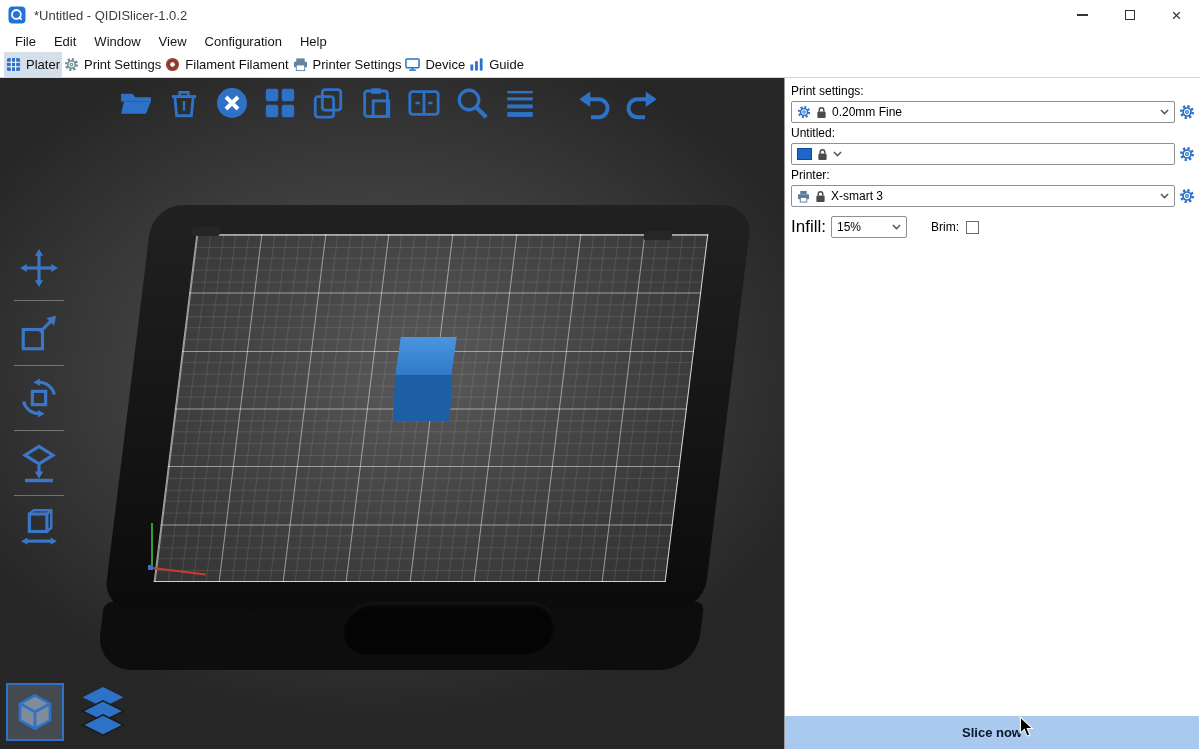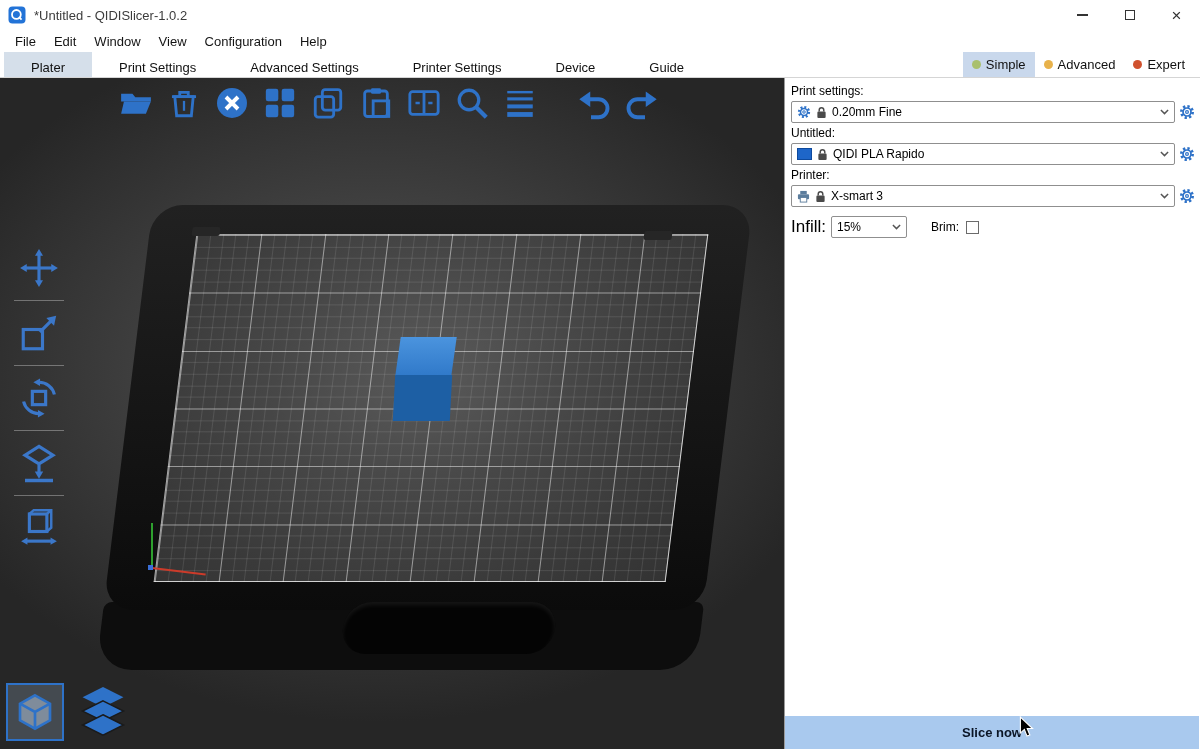--- a/index.html
+++ b/index.html
@@ -15,21 +15,21 @@
   .glyph-min { width:11px; height:1.5px; background:#333; }
   .glyph-max { width:10px; height:10px; border:1.2px solid #333; }
   .glyph-close { font-size:17px; line-height:1; color:#333; }
 
   
   .menubar { height:22px; display:flex; align-items:center; padding-left:6px; font-size:13px; color:#141414; }
   .menu-item { padding:2px 9px; }
 
   
   .tabbar { height:26px; display:flex; align-items:center; border-bottom:1px solid #d5d5d5; padding-left:4px; font-size:13px; color:#111; }
-  .tab { display:flex; align-items:center; gap:5px; padding:3px 27px; height:25px;flex-direction:column; }
+  .tab { display:flex; align-items:center; gap:5px; padding:3px 2px; height:25px; }
   .tab.selected { background:#d5dfea; }
   .modes { margin-left:auto; display:flex; align-items:center; padding-right:6px; }
   .mode { display:flex; align-items:center; gap:5px; padding:3px 9px; height:25px; }
   .mode.selected { background:#c9d8ec; }
   .dot { width:9px; height:9px; border-radius:50%; }
   .dot-simple { background:#a9c06c; }
   .dot-advanced { background:#e8b24b; }
   .dot-expert { background:#d0512e; }
 
   
@@ -154,21 +154,21 @@
       <circle cx="12" cy="12" r="2.1" fill="none" stroke="#6f8f9a" stroke-width="1.8"></circle>
     </svg>
     <span>Print Settings</span>
   </div>
   <div class="tab">
     <svg width="15" height="15" viewBox="0 0 16 16">
       <circle cx="8" cy="8" r="7" fill="#9c4436"></circle>
       <circle cx="8" cy="8" r="2.4" fill="#fff"></circle>
       <circle cx="8" cy="8" r="4.6" fill="none" stroke="#7a2f24" stroke-width="1"></circle>
     </svg>
-    <span>Advanced Settings</span>
+    <span>Filament Filament</span>
   </div>
   <div class="tab">
     <svg width="15" height="15" viewBox="0 0 16 16">
       <rect x="3.5" y="1.5" width="9" height="4" fill="#66829e"></rect>
       <rect x="1" y="5" width="14" height="6" rx="1" fill="#66829e"></rect>
       <rect x="3.5" y="8.5" width="9" height="6" fill="#fff" stroke="#66829e"></rect>
     </svg>
     <span>Printer Settings</span>
   </div>
   <div class="tab">
@@ -181,34 +181,20 @@
   </div>
   <div class="tab">
     <svg width="15" height="15" viewBox="0 0 16 16">
       <rect x="1.5" y="8" width="3" height="6.5" fill="#2e72c8"></rect>
       <rect x="6.5" y="4.5" width="3" height="10" fill="#2e72c8"></rect>
       <rect x="11.5" y="1.5" width="3" height="13" fill="#2e72c8"></rect>
     </svg>
     <span>Guide</span>
   </div>
 
-  <div class="modes">
-    <div class="mode selected">
-      <span class="dot dot-simple"></span>
-      <span>Simple</span>
-    </div>
-    <div class="mode">
-      <span class="dot dot-advanced"></span>
-      <span>Advanced</span>
-    </div>
-    <div class="mode">
-      <span class="dot dot-expert"></span>
-      <span>Expert</span>
-    </div>
-  </div>
 </div>
 
 <div class="main">
 
   <div class="viewport">
 
     <div class="scene">
       <div class="bed-front"></div>
       <div class="bed-top"></div>
       <div class="bed-handle"></div>
@@ -397,21 +383,20 @@
     </div>
 
     <div class="sb-label">Untitled:</div>
     <div class="sb-field">
       <div class="combo">
         <span class="swatch"></span>
         <svg width="11" height="13" viewBox="0 0 12 14">
           <rect x="1.5" y="6" width="9" height="7" rx="1.2" fill="#4a4a4a"></rect>
           <path d="M3.5 6 V4.2 a2.5 2.5 0 0 1 5 0 V6" fill="none" stroke="#4a4a4a" stroke-width="1.6"></path>
         </svg>
-        <span class="combo-value">QIDI PLA Rapido</span>
         <svg width="9" height="6" viewBox="0 0 10 6">
           <polyline points="1,0.8 5,4.8 9,0.8" fill="none" stroke="#555" stroke-width="1.6"></polyline>
         </svg>
       </div>
       <div class="gear-btn">
         <svg width="16" height="16" viewBox="0 0 24 24">
           <circle cx="12" cy="12" r="8.5" fill="none" stroke="#2e72c8" stroke-width="4" stroke-dasharray="3.4 3.2"></circle>
           <circle cx="12" cy="12" r="6" fill="none" stroke="#2e72c8" stroke-width="2.6"></circle>
           <circle cx="12" cy="12" r="2.1" fill="none" stroke="#2e72c8" stroke-width="1.8"></circle>
         </svg>

